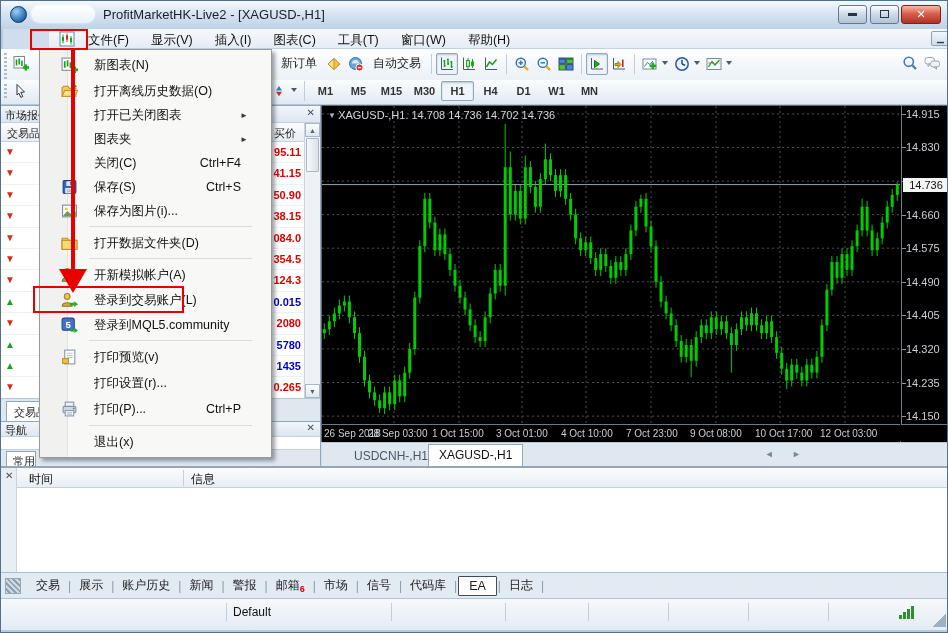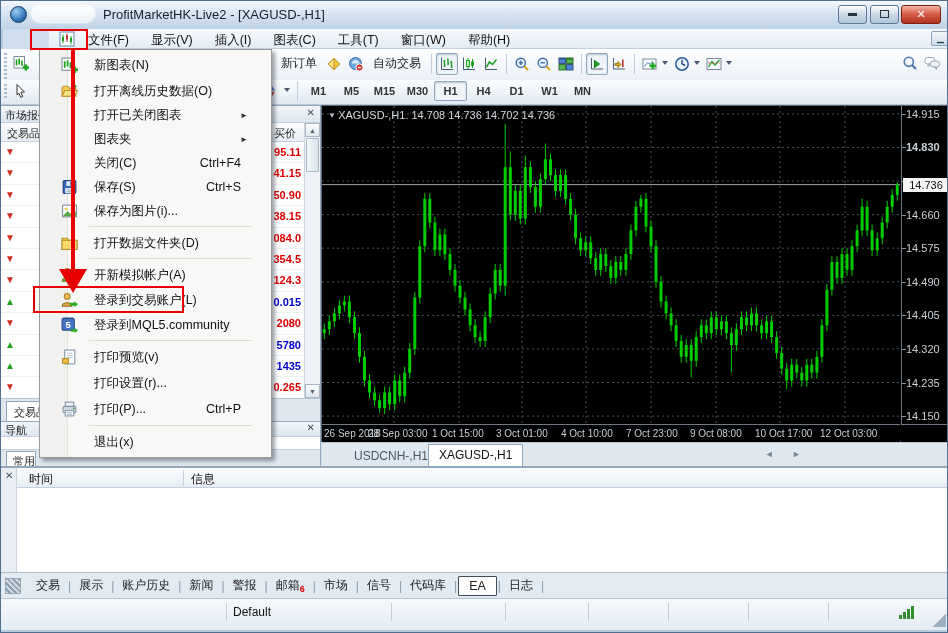--- a/index.html
+++ b/index.html
@@ -327,21 +327,21 @@
       </div>
   </div>
 
   <div id="toolbar2">
     <div class="grip"></div>
     <span class="tbicon" style="position:absolute;left:9px;top:0;">
         <svg viewBox="0 0 16 16">
           <path d="M4 1.5 L11.5 9 L7.8 9.3 L9.8 13.5 L7.8 14.4 L5.9 10.2 L4 12 Z" fill="#fff" stroke="#333"></path>
         </svg>
       </span>
-    <div class="tb-flex" id="tb2-main" style="left:260px;top:0;justify-content:space-between;">
+    <div class="tb-flex" id="tb2-main" style="left:267px;top:0;justify-content:space-between;">
         <span class="tbicon">
           <svg viewBox="0 0 16 16">
             <path d="M5 7.5 L8 3 L11 7.5 Z" fill="#3a78c8"></path>
             <path d="M5 8.8 L11 8.8 L8 13.2 Z" fill="#c03030"></path>
           </svg>
         </span>
         <span class="caret"></span>
         <span class="tbsep"></span>
         <span class="tfbtn">M1</span>
         <span class="tfbtn">M5</span>
@@ -682,21 +682,21 @@
           <rect x="563.7" y="100.7" width="3" height="15.8" fill="#00CC00"></rect>
           <line x1="570.2" y1="83.0" x2="570.2" y2="106.7" stroke="#00CC00" stroke-width="1"></line>
           <rect x="568.7" y="88.9" width="3" height="11.9" fill="#00CC00"></rect>
           <line x1="575.3" y1="76.2" x2="575.3" y2="94.8" stroke="#00CC00" stroke-width="1"></line>
           <rect x="573.8" y="78.6" width="3" height="10.3" fill="#00CC00"></rect>
         </svg></div>
     <div id="paxis">
         <div class="ptickdash" style="top: 8px;"></div>
         <div class="ptick" style="top: 2px;">14.915</div>
         <div class="ptickdash" style="top: 41px;"></div>
-        <div class="ptick" style="top: 35px; font-weight: bold;">14.830</div>
+        <div class="ptick" style="top: 35px;">14.830</div>
         <div class="ptickdash" style="top: 75px;"></div>
         <div class="ptickdash" style="top: 109px;"></div>
         <div class="ptick" style="top: 103px;">14.660</div>
         <div class="ptickdash" style="top: 142px;"></div>
         <div class="ptick" style="top: 136px;">14.575</div>
         <div class="ptickdash" style="top: 176px;"></div>
         <div class="ptick" style="top: 170px;">14.490</div>
         <div class="ptickdash" style="top: 209px;"></div>
         <div class="ptick" style="top: 203px;">14.405</div>
         <div class="ptickdash" style="top: 243px;"></div>

